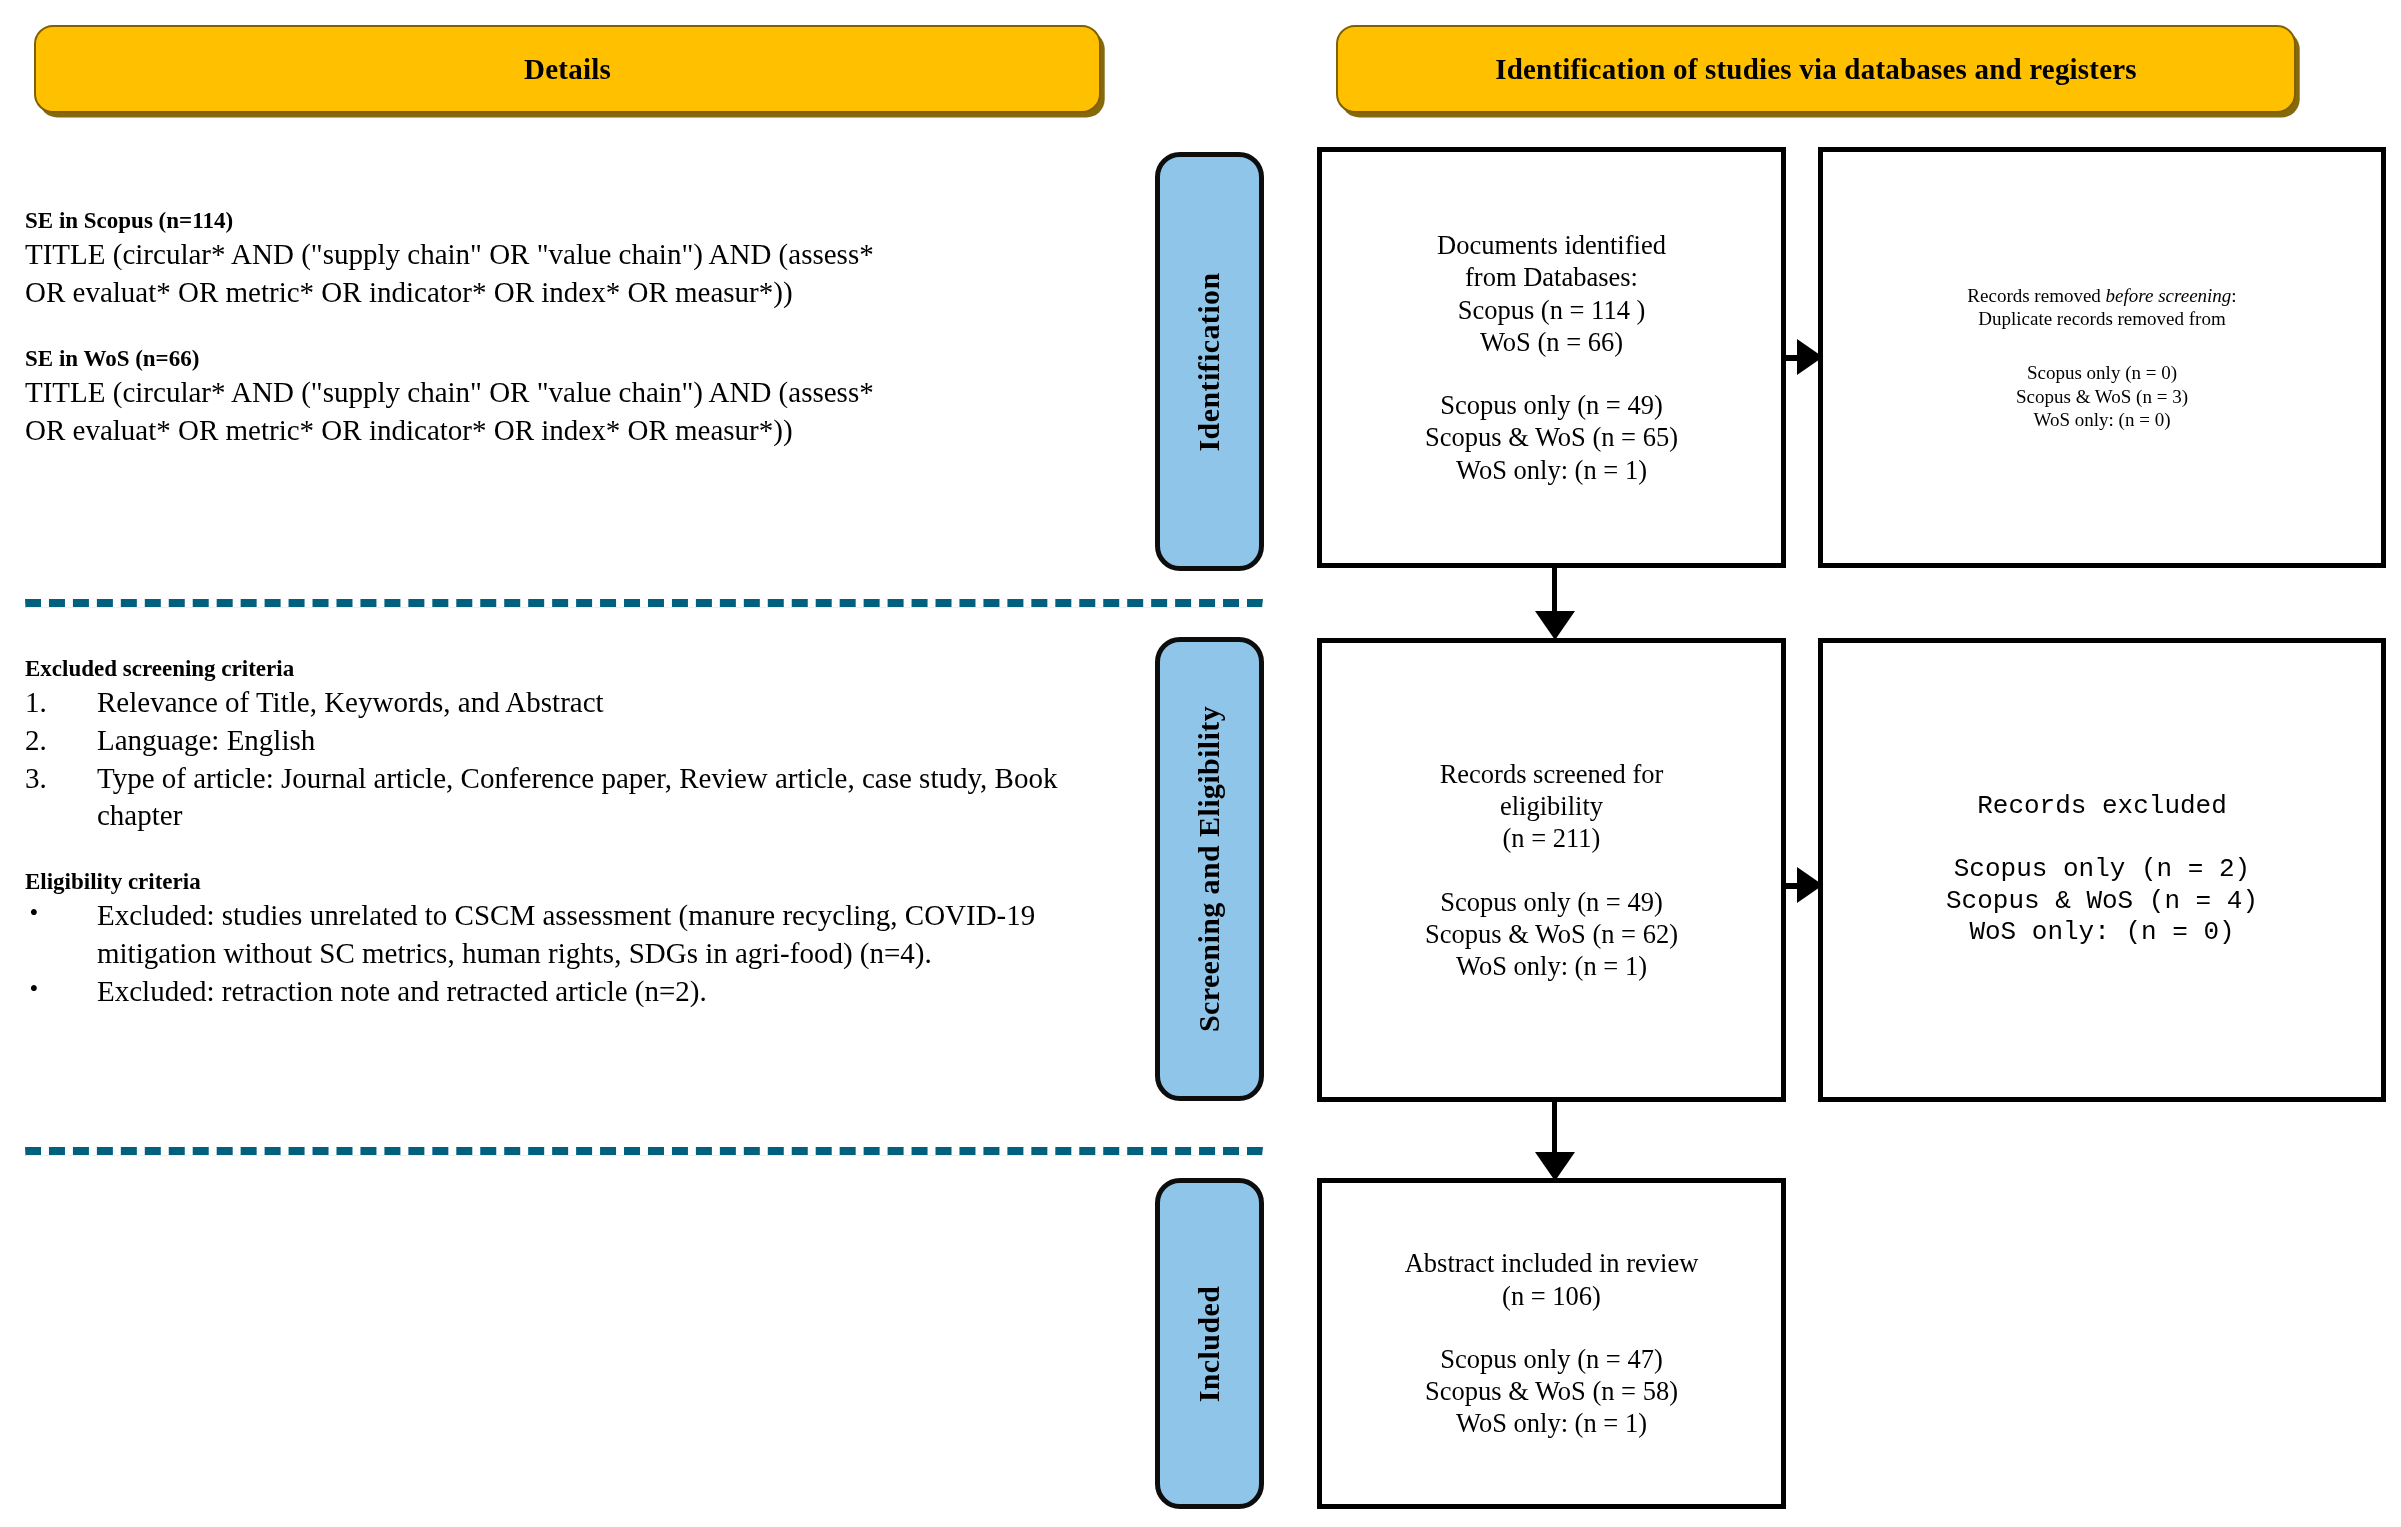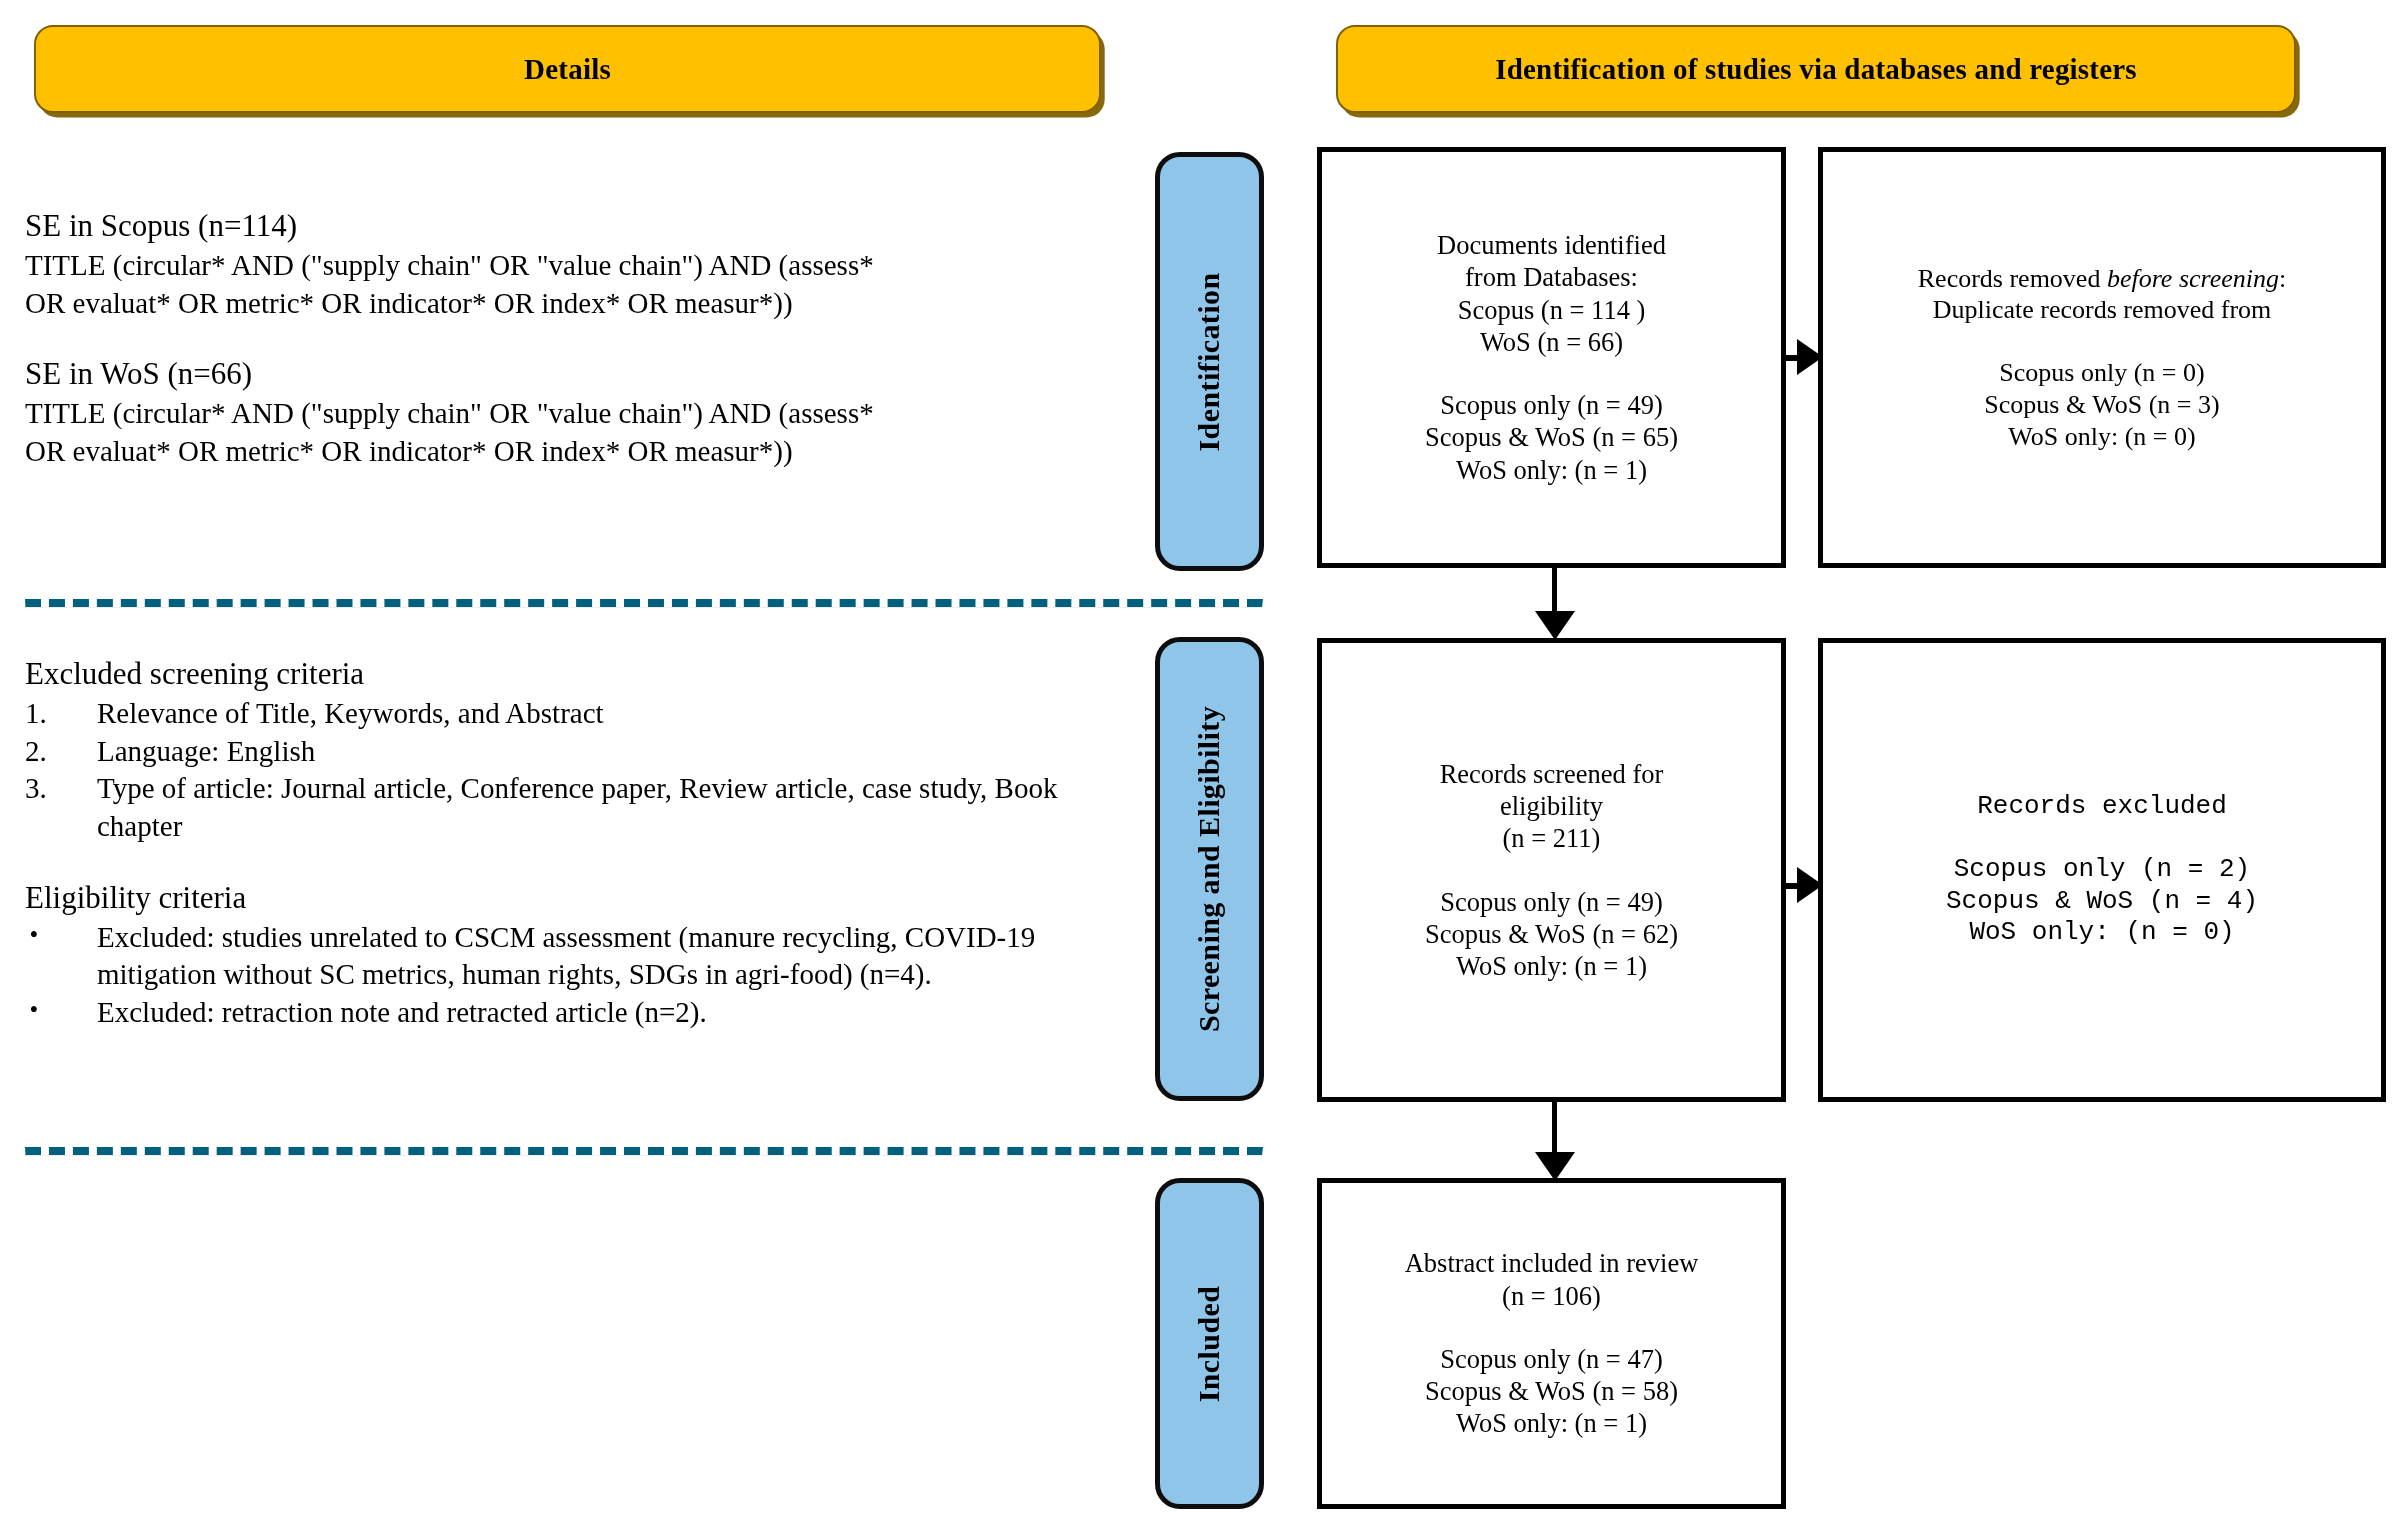--- a/index.html
+++ b/index.html
@@ -79,21 +79,21 @@
   .flowbox .grp + .grp { margin-top: 31px; }
   .flowbox .ln { display: block; white-space: nowrap; }
   .ital { font-style: italic; }
 
   #box-identified { left: 1317px; top: 147px;  width: 469px; height: 421px; }
   #box-removed    { left: 1818px; top: 147px;  width: 568px; height: 421px; }
   #box-screened   { left: 1317px; top: 638px;  width: 469px; height: 464px; }
   #box-excluded   { left: 1818px; top: 638px;  width: 568px; height: 464px; font-family: Liberation Mono, monospace; }
   #box-included   { left: 1317px; top: 1178px; width: 469px; height: 331px; }
 
-  #box-removed  { font-size: 26px; }
+  #box-removed  { font-size: 19px; }
   #box-excluded { font-size: 26px; }
 
   
   .arrow-h, .arrow-v { position: absolute; }
   .arrow-h .shaft {
     position: absolute; left: 0; top: 50%;
     height: 5.2px; margin-top: -2.2px; background: #000;
   }
   .arrow-h .head {
     position: absolute; right: 0; top: 50%;
@@ -125,22 +125,22 @@
 
   
   #details-column {
     position: absolute;
     left: 25px;
     top: 206px;
     width: 1104px;
   }
   .blk { margin: 0 0 0 0; }
   .bold-head {
-    font-weight: normal;
-    font-size: 31px;
+    font-weight: bold;
+    font-size: 23px;
     line-height: 1.32;
     margin: 0;
   }
   .body-line {
     font-size: 29px;
     line-height: 1.30;
     margin: 0;
   }
   .spacer-md { height: 32px; }
 

